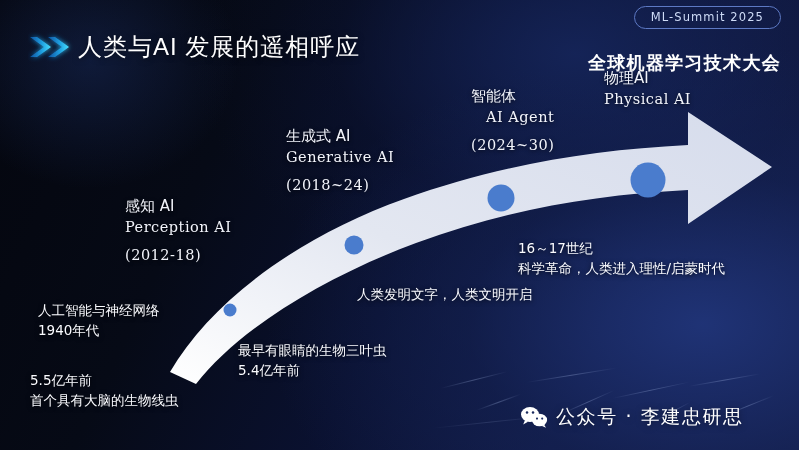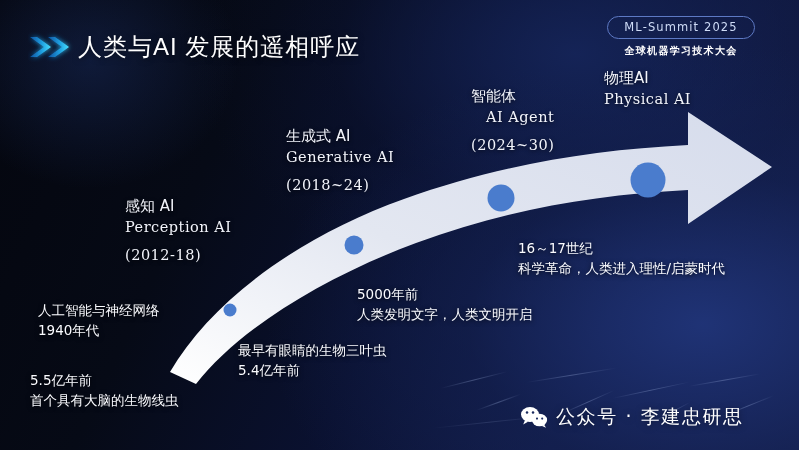--- a/index.html
+++ b/index.html
@@ -22,28 +22,28 @@
   .streaks { position:absolute; left:430px; top:370px; width:369px; height:80px; opacity:.5; }
   .streaks i {
     position:absolute; height:1px; background:linear-gradient(90deg,rgba(255,255,255,0),rgba(190,210,255,.55),rgba(255,255,255,0));
     transform-origin:left center;
   }
   .glow-tl { position:absolute; left:-60px; top:-70px; width:300px; height:260px;
     background:radial-gradient(ellipse at center, rgba(40,70,150,.30) 0%, rgba(10,16,40,0) 70%); }
 
   
   .chev { position:absolute; left:28px; top:32px; width:54px; height:30px; }
-  .badge-wrap { position:absolute; right:18px; top:16px; text-align:center; width:200px; }
+  .badge-wrap { position:absolute; right:18px; top:6px; text-align:right; width:200px; }
   .badge {
     display:inline-block; border:1px solid #5d79c4; border-radius:12px;
     color:#cfdcf7; font-size:11.5px; letter-spacing:1.1px;
     padding:3px 16px 4px; font-family:"DejaVu Sans", sans-serif;
   }
   .conf {
-    margin-top:5px; color:#ffffff; font-weight:bold; font-size:10px; letter-spacing:1.3px;
+    margin-top:22px; color:#ffffff; font-weight:bold; font-size:18px; letter-spacing:1.3px;
   }
   .title {
     position:absolute; left:78px; top:31px;
     color:#ffffff; font-size:24px; letter-spacing:1px; white-space:nowrap;
     text-shadow:0 1px 6px rgba(0,0,0,.6);
   }
 
   
   #arrowSvg { position:absolute; left:0; top:0; width:799px; height:450px; }
   .dot { fill:#4a7ccd; }
@@ -188,21 +188,20 @@
     <div>5.5亿年前</div>
     <div>首个具有大脑的生物线虫</div>
   </div>
 
   <div class="lbl event" id="ev-trilobite">
     <div>最早有眼睛的生物三叶虫</div>
     <div>5.4亿年前</div>
   </div>
 
   <div class="lbl event" id="ev-writing">
-    <div>5000年前</div>
     <div>人类发明文字，人类文明开启</div>
   </div>
 
   <div class="lbl event" id="ev-science">
     <div>16～17世纪</div>
     <div>科学革命，人类进入理性/启蒙时代</div>
   </div>
 
   <div class="footer">
     <svg class="wechat" viewBox="0 0 28 22">

